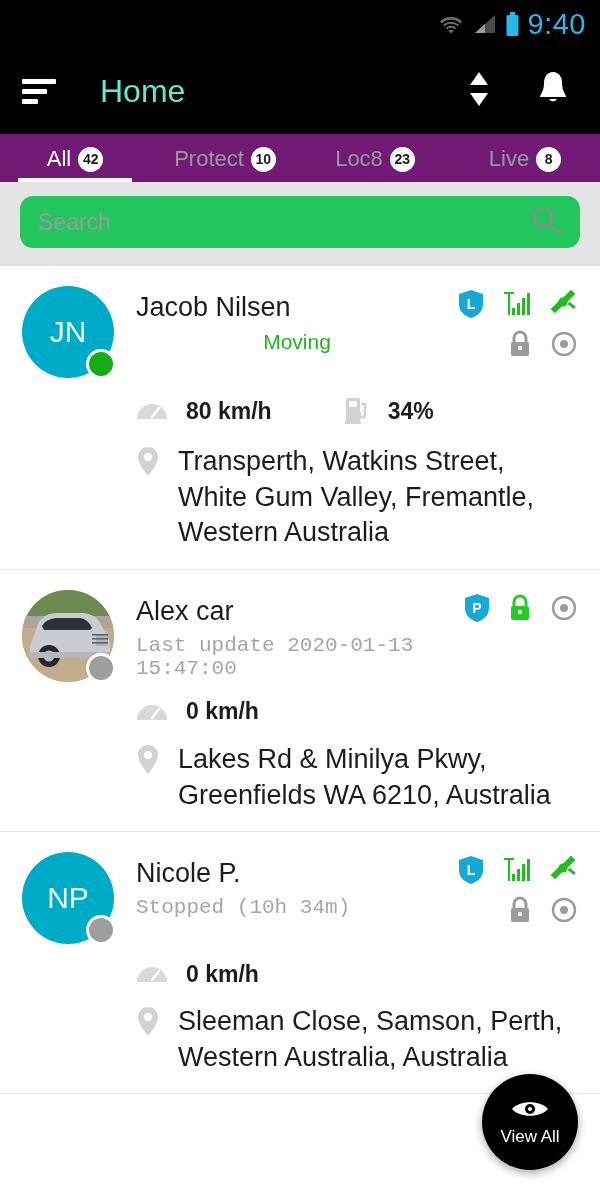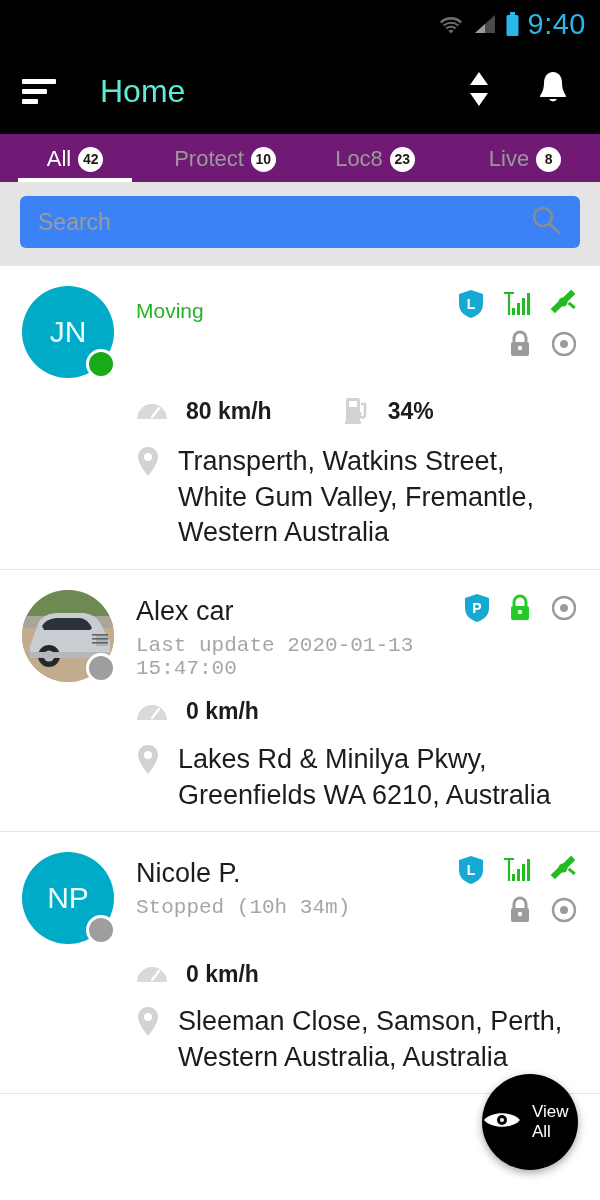--- a/index.html
+++ b/index.html
@@ -48,21 +48,21 @@
   }
   .tab .underline{
     position:absolute; bottom:0; left:12%; width:76%; height:4px;
     background:#ffffff; display:none;
   }
   .tab.active .underline{ display:block; }
 
   
   .searchwrap{ background:#e4e4e4; padding:14px 20px 18px 20px; }
   .searchbox{
-    height:52px; background:#3b82f6; border-radius:6px; display:flex;
+    height:52px; background:#22c55e; border-radius:13px; display:flex;
     align-items:center; padding:4px 18px;
   }
   .searchbox input{
     flex:1; border:none; outline:none; font-size:23px; color:#3b3b3b;
     font-family:"Liberation Sans", sans-serif; background:transparent;
   }
   .searchbox input::placeholder{ color:#9b9b9b; }
 
   
   .list{ background:#fff; }
@@ -79,43 +79,43 @@
   .avatar.photo{ background:#c9b79c; }
   .status-dot{
     position:absolute; right:-2px; bottom:-1px; width:30px; height:30px;
     border-radius:50%; background:#9e9e9e; border:3px solid #fff;
   }
   .status-dot.online{ background:#17ab17; }
 
   .card-main{ flex:1; padding-left:22px; padding-top:6px; min-width:0; }
   .card-name{ font-size:27px; color:#1c1c1c; line-height:1.15; }
   .card-sub{ font-size:21px; margin-top:7px; }
-  .card-sub.moving{ color:#24b324; }
+  .card-sub.moving{ color:#24b324;text-align:center; }
   .card-sub.idle{ color:#a6a6a6;font-family:Liberation Mono, monospace; }
 
   .badges{ display:flex; flex-direction:column; align-items:flex-end;
            gap:12px; padding-top:6px; flex:none; }
   .badge-row{ display:flex; align-items:center; gap:18px; height:28px; }
 
   .metrics{ display:flex; align-items:center; margin-top:16px;
             padding-left:114px; gap:0; }
   .metric{ display:flex; align-items:center; gap:18px;font-weight:bold; }
   .metric-val{ font-size:23px; color:#1c1c1c; }
   .metric.fuel{ margin-left:72px; }
 
   .addr{ display:flex; align-items:flex-start; margin-top:16px;
          padding-left:114px; gap:18px; }
   .addr-text{ font-size:27px; color:#1c1c1c; line-height:1.32; }
 
   
   .fab{
     position:absolute; right:22px; bottom:30px; width:96px; height:96px;
     border-radius:50%; background:#000; color:#fff; display:flex;
-    flex-direction:row; align-items:center; justify-content:center;
-    gap:10px; cursor:pointer;
+    flex-direction:column; align-items:center; justify-content:center;
+    gap:3px; cursor:pointer;
     box-shadow:0 3px 8px rgba(0,0,0,.35);
   }
   .fab-label{ font-size:17px; }
 </style>
 </head>
 <body>
 
 <div id="app">
 
   <div class="statusbar">
@@ -205,20 +205,21 @@
 
   <div class="list">
 
     <div class="card">
       <div class="card-top">
         <div class="avatar-wrap">
           <div class="avatar">JN</div>
           <div class="status-dot online"></div>
         </div>
         <div class="card-main">
+          <div class="card-name">Jacob Nilsen</div>
           <div class="card-sub moving">Moving</div>
         </div>
         <div class="badges">
           <div class="badge-row">
             <span>
               <svg width="26" height="30" viewBox="0 0 26 30">
                 <path d="M13 1 L25 5 L25 15 C25 23 19 27 13 29 C7 27 1 23 1 15 L1 5 Z" fill="#16a9d4"></path>
                 <text x="13" y="20" font-size="14" font-family="Liberation Sans, sans-serif" fill="#ffffff" text-anchor="middle" font-weight="bold">L</text>
               </svg>
             </span>

